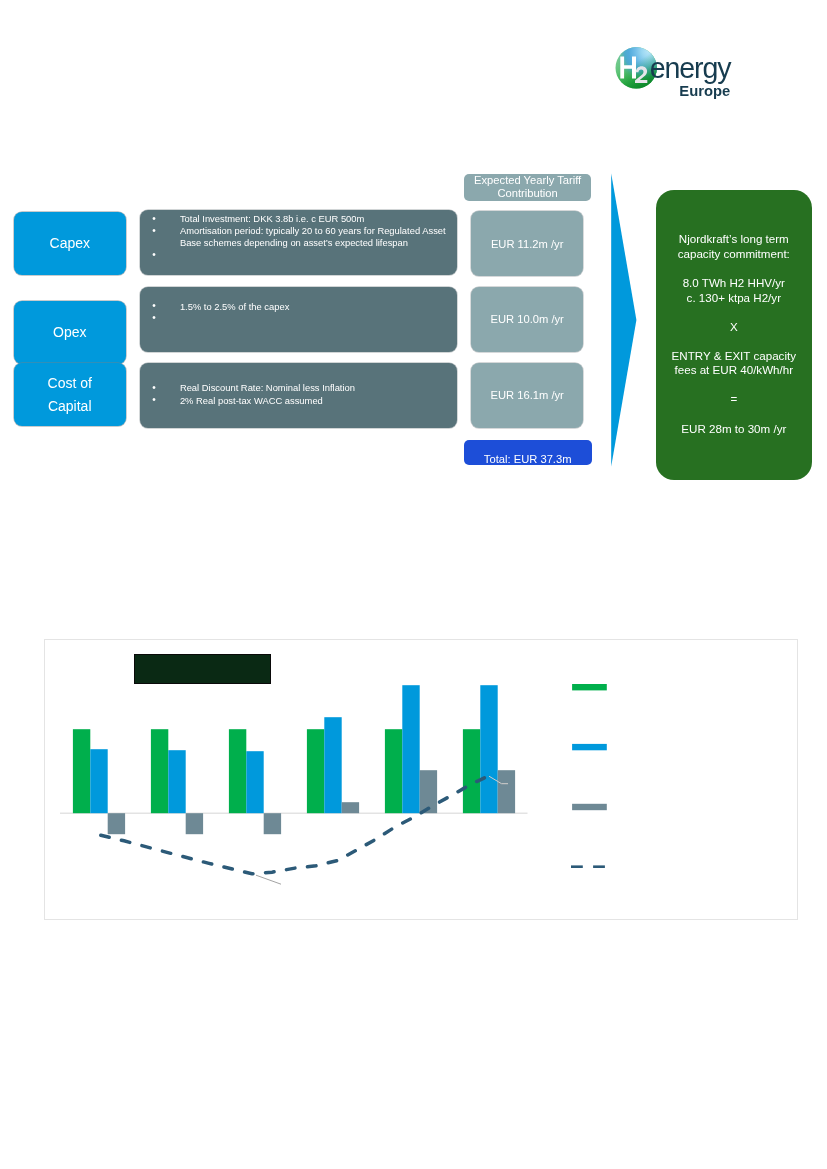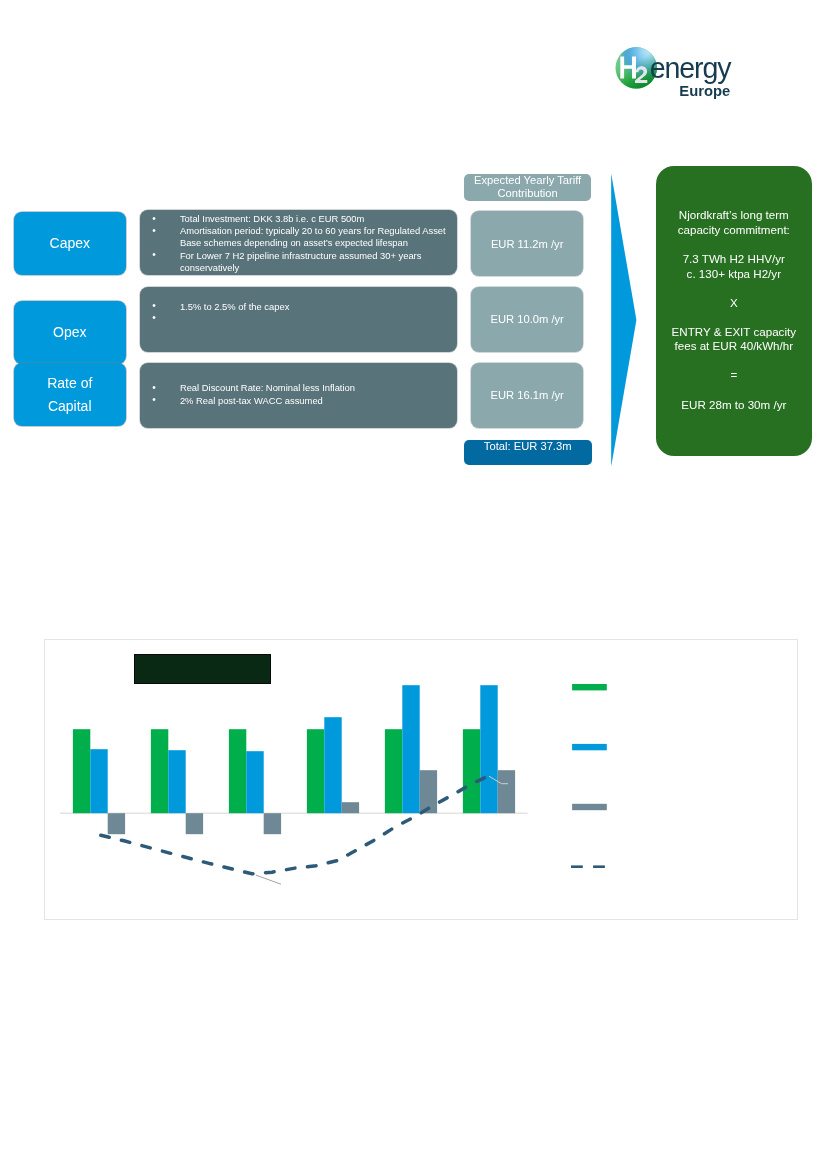--- a/index.html
+++ b/index.html
@@ -16,28 +16,28 @@
   .detail-box{position:absolute;left:140.3px;width:316.5px;background:#58737A;border-radius:8px;box-shadow:0 0 0 0.7px rgba(120,130,135,0.45);}
   .detail-box ul{margin:0;padding:0;list-style:none;}
   .detail-box li{position:relative;color:#fff;font-size:9.4px;line-height:12.2px;padding-left:39.6px;padding-right:0px;letter-spacing:0px;}
   .detail-box li .bul{position:absolute;left:12px;top:-0.4px;font-size:10px;line-height:12.2px;}
 
   
   .tariff-head{position:absolute;left:463.9px;top:173.5px;width:127.5px;height:27.2px;background:#8BA8AD;border-radius:5px;
                color:#fff;font-size:11.2px;line-height:13.4px;text-align:center;display:flex;align-items:center;justify-content:center;}
   .tariff-box{position:absolute;left:471.3px;width:111.7px;height:64.8px;background:#8BA8AD;border-radius:8px;box-shadow:0 0 0 0.7px rgba(130,140,145,0.45);
               display:flex;align-items:center;justify-content:center;color:#fff;font-size:11.2px;}
-  .tariff-total{position:absolute;left:463.7px;top:439.6px;width:128px;height:25.9px;background:#0369a1;border-radius:5px;
-              display:flex;align-items:flex-start;justify-content:center;color:#fff;font-size:11.2px;}
+  .tariff-total{position:absolute;left:463.7px;top:439.6px;width:128px;height:25.9px;background:#1d4ed8;border-radius:5px;
+              display:flex;align-items:flex-end;justify-content:center;color:#fff;font-size:11.2px;}
 
   
   #arrow{position:absolute;left:608px;top:170px;width:32px;height:300px;}
 
   
-  #green-panel{position:absolute;left:655.8px;top:166px;width:156px;height:290.1px;background:#277021;border-radius:18px;
+  #green-panel{position:absolute;left:655.8px;top:190px;width:156px;height:290.1px;background:#277021;border-radius:18px;
                color:#fff;font-size:11.6px;line-height:14.55px;text-align:center;
                display:flex;flex-direction:column;align-items:center;justify-content:center;padding-bottom:1.5px;box-sizing:border-box;}
   #green-panel .gp{margin:0;}
   #green-panel .sp{height:14.55px;}
 
   
   #chart{position:absolute;left:44px;top:639px;width:754px;height:281px;border:1px solid #E4E4E4;background:#fff;box-sizing:border-box;}
   #chart-title-redaction{position:absolute;left:89px;top:14px;width:137px;height:30px;background:#0A2914;border:1.2px solid #0A0A0A;box-sizing:border-box;}
 </style>
 </head>
@@ -81,28 +81,28 @@
     <path fill="#E6E5EA" d="M22.7 29.2 c0.25 -3.9 3.0 -6.0 6.1 -5.9 c3.1 0.1 5.3 2.1 5.3 4.9 c0 2.2 -1.3 3.9 -3.1 5.4
              l-4.2 3.5 h7.5 v2.9 h-12.3 v-2.5 l6.6 -5.6 c1.3 -1.1 1.9 -2.0 1.9 -3.2 c0 -1.3 -1.0 -2.2 -2.4 -2.2
              c-1.5 0 -2.5 1.0 -2.6 2.7 z"></path>
     <text x="36.8" y="34.9" font-family="Liberation Sans, sans-serif" font-size="28.6" fill="#173C4F" letter-spacing="-1.15">energy</text>
     <text x="66.3" y="53.4" font-family="Liberation Sans, sans-serif" font-size="14.8" font-weight="bold" fill="#173C4F">Europe</text>
   </svg>
 </div>
 
 <div class="cat-pill" style="top:212px"><span>Capex</span></div>
 <div class="cat-pill" style="top:301px"><span>Opex</span></div>
-<div class="cat-pill" style="top:363px"><span class="ml">Rate of
+<div class="cat-pill" style="top:363px"><span class="ml">Cost of
 Capital</span></div>
 
 <div class="detail-box" style="top:209.9px;height:65px;padding-top:3px;box-sizing:border-box">
   <ul>
     <li><span class="bul">•</span><span>Total Investment: DKK 3.8b i.e. c EUR 500m</span></li>
     <li><span class="bul">•</span><span>Amortisation period: typically 20 to 60 years for Regulated Asset Base schemes depending on asset’s expected lifespan</span></li>
-    <li><span class="bul">•</span><span>For Lower 7 H2 pipeline infrastructure assumed 30+ years conservatively</span></li>
+    <li><span class="bul">•</span></li>
   </ul>
 </div>
 <div class="detail-box" style="top:286.6px;height:65px;padding-top:14px;box-sizing:border-box">
   <ul>
     <li><span class="bul">•</span><span>1.5% to 2.5% of the capex</span></li>
     <li><span class="bul">•</span></li>
   </ul>
 </div>
 <div class="detail-box" style="top:362.9px;height:65px;padding-top:19.5px;box-sizing:border-box">
   <ul>
@@ -130,21 +130,21 @@
 <div id="arrow">
   <svg width="32" height="300" viewBox="0 0 32 300">
       <path d="M3.2 3.6 L28.4 150 L3.2 296.4 Z" fill="#0099DC"></path>
     </svg>
 </div>
 
 <div id="green-panel">
   <div class="gp">Njordkraft’s long term</div>
   <div class="gp">capacity commitment:</div>
   <div class="sp"></div>
-  <div class="gp">7.3 TWh H2 HHV/yr</div>
+  <div class="gp">8.0 TWh H2 HHV/yr</div>
   <div class="gp">c. 130+ ktpa H2/yr</div>
   <div class="sp"></div>
   <div class="gp">X</div>
   <div class="sp"></div>
   <div class="gp">ENTRY &amp; EXIT capacity</div>
   <div class="gp">fees  at EUR 40/kWh/hr</div>
   <div class="sp"></div>
   <div class="gp">=</div>
   <div class="sp"></div>
   <div class="gp">EUR 28m to 30m /yr</div>

